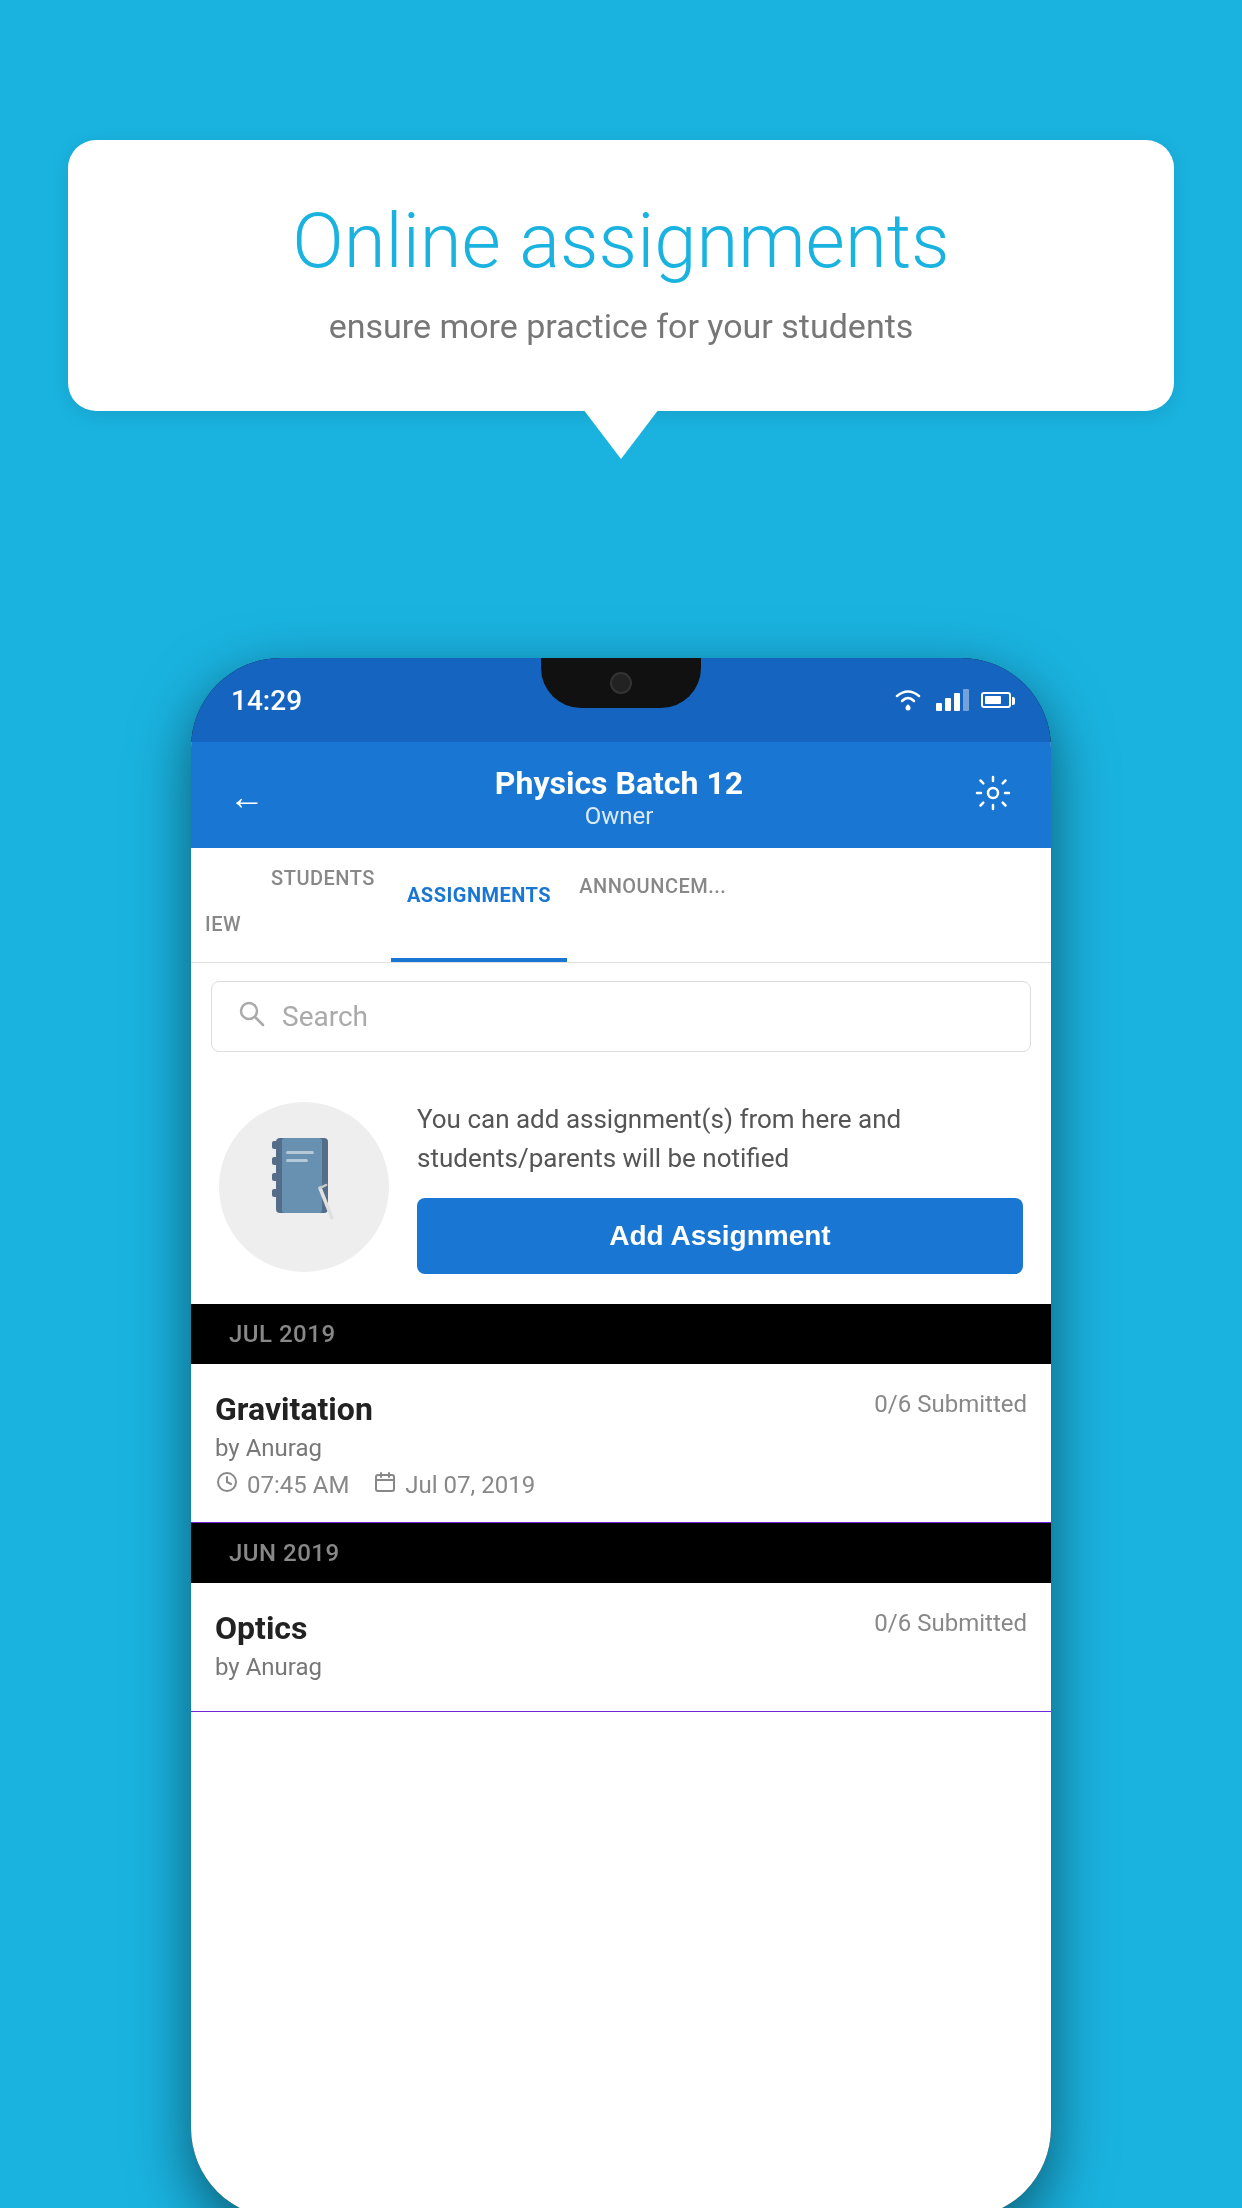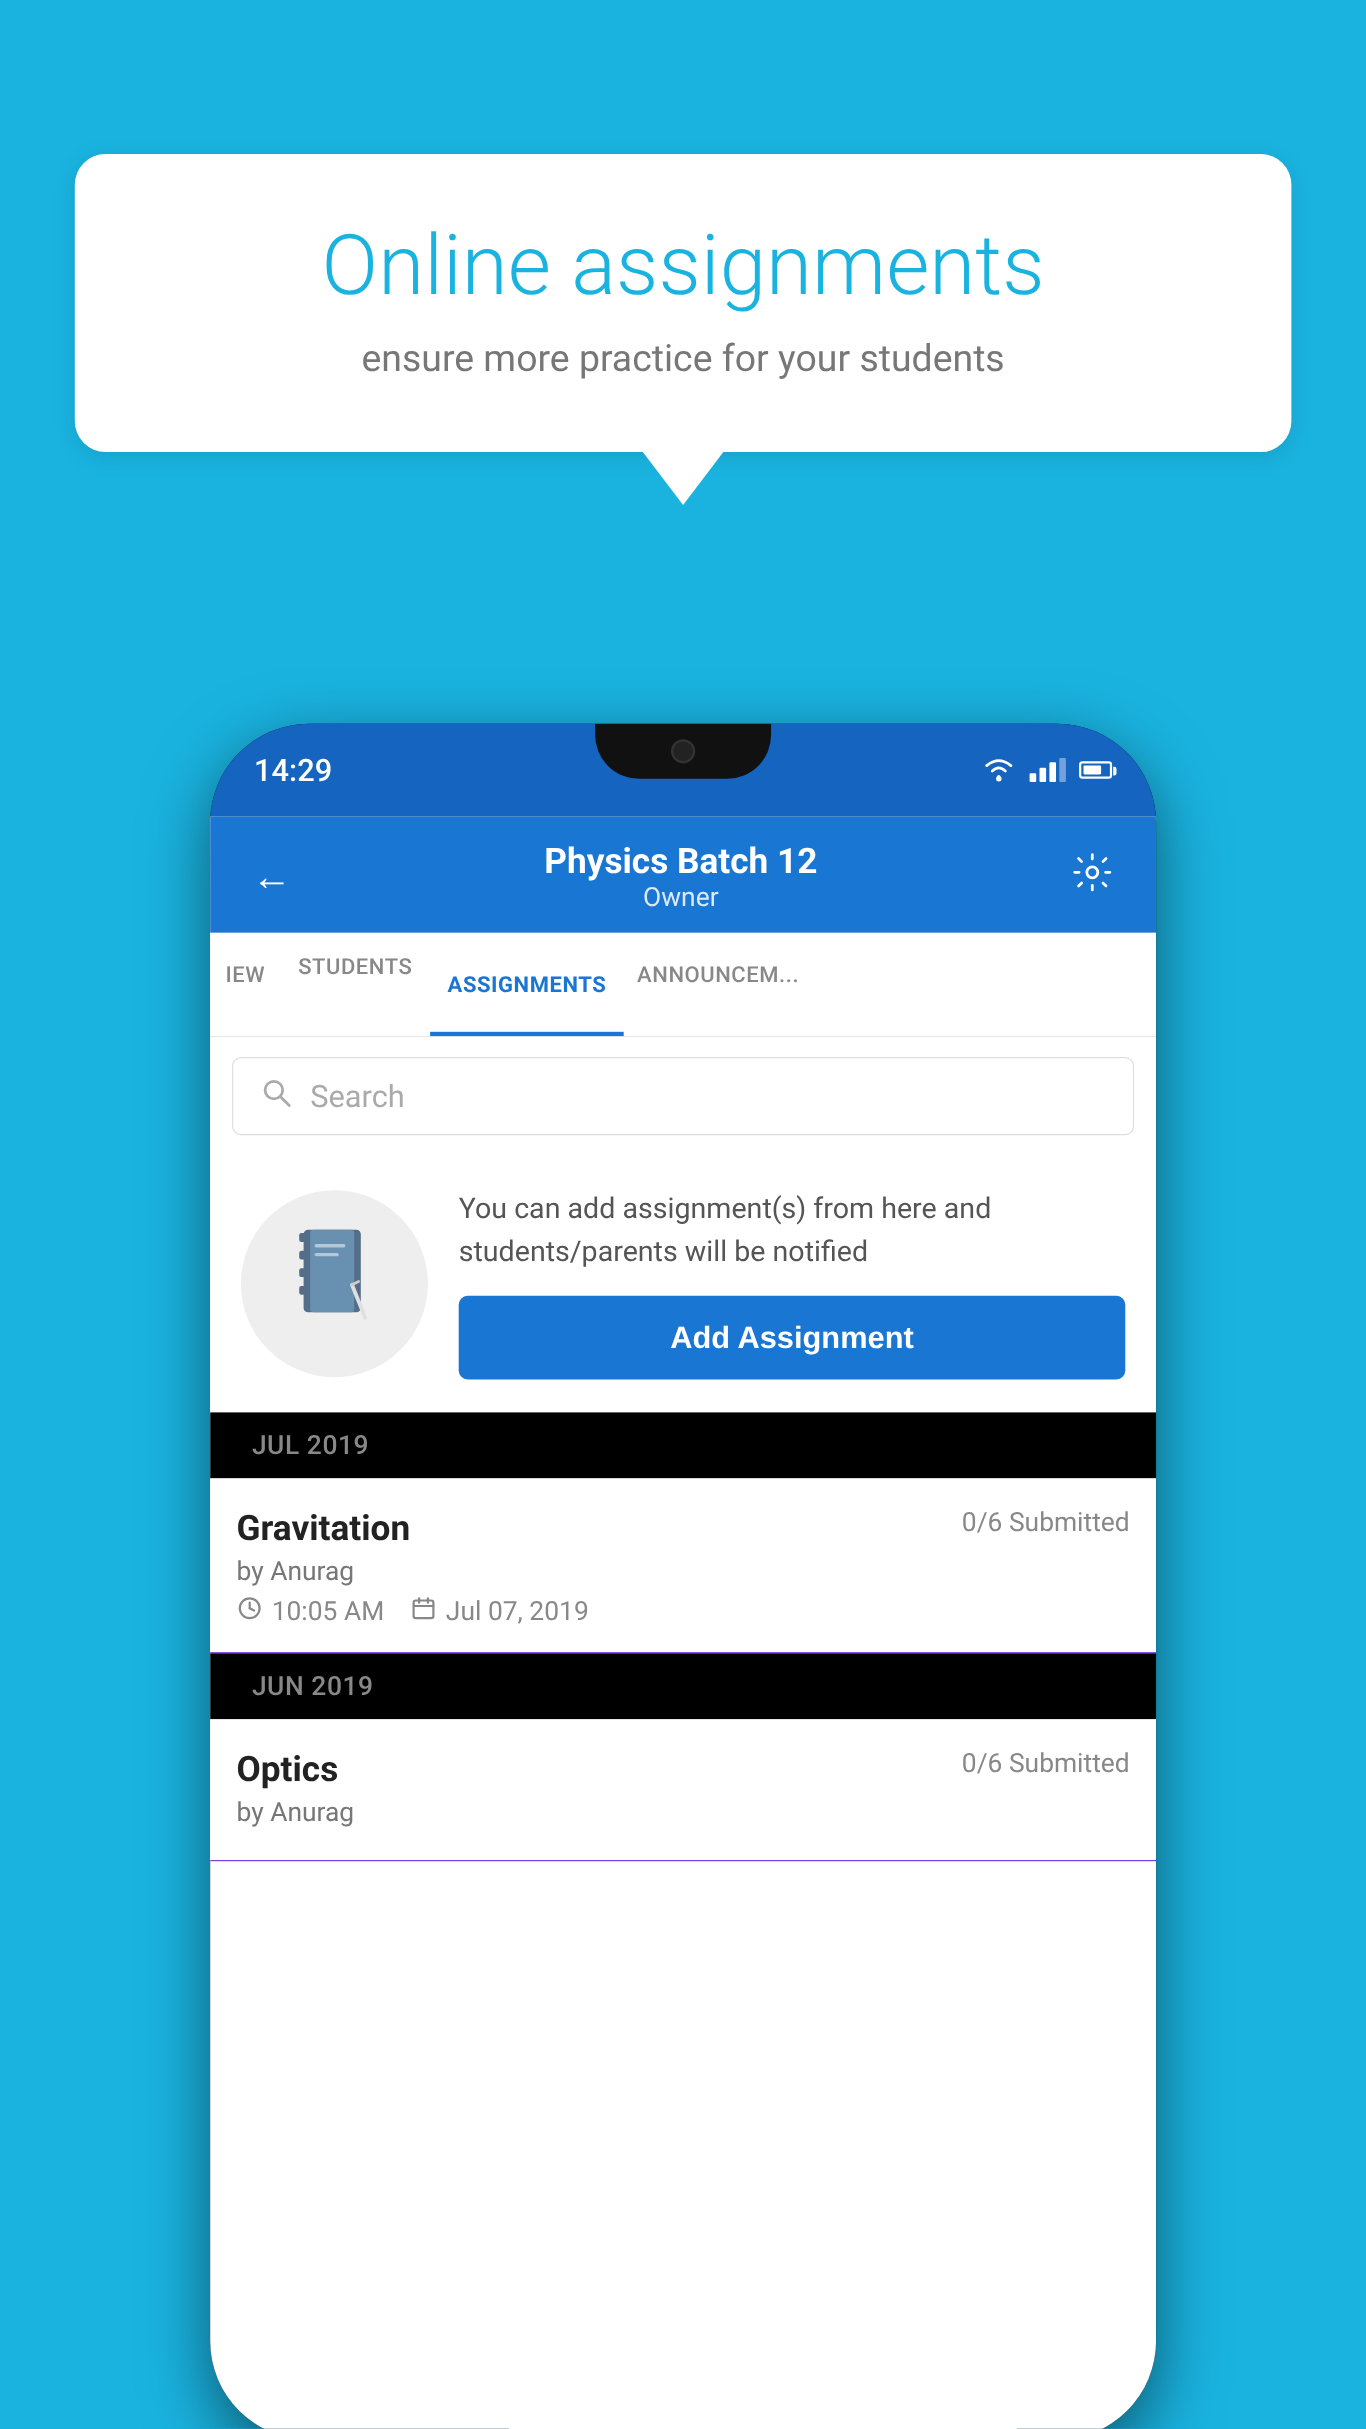--- a/index.html
+++ b/index.html
@@ -422,21 +422,21 @@
       </div>
       <div class="header-settings-btn">
         <svg width="40" height="40" viewBox="0 0 40 40" fill="none">
           <circle cx="20" cy="20" r="5" stroke="white" stroke-width="2.5"></circle>
           <path d="M20 4v4M20 32v4M4 20h4M32 20h4M7.5 7.5l2.8 2.8M29.7 29.7l2.8 2.8M7.5 32.5l2.8-2.8M29.7 10.3l2.8-2.8" stroke="white" stroke-width="2.5" stroke-linecap="round"></path>
         </svg>
       </div>
     </div>
 
     <div class="tabs-bar">
-      <div class="tab-item" style="font-size:20px; padding: 26px 14px;">IEW</div>
+      <div class="tab-item" style="font-size:20px; padding: 26px 14px; margin-top: 38px;">IEW</div>
       <div class="tab-item" style="font-size:20px; padding: 18px 16px;">STUDENTS</div>
       <div class="tab-item active" style="font-size:20px; padding: 35px 16px;">ASSIGNMENTS</div>
       <div class="tab-item" style="font-size:20px; padding: 26px 12px;">ANNOUNCEM...</div>
     </div>
 
     <div class="search-container">
       <div class="search-bar">
         <span class="search-icon">
           <svg width="30" height="30" viewBox="0 0 30 30">
             <circle cx="13" cy="13" r="8" stroke="#aaa" stroke-width="2.5" fill="none"></circle>
@@ -480,21 +480,21 @@
       <div class="assignment-meta">by Anurag</div>
       <div class="assignment-datetime">
         <div class="datetime-item">
           <span>
             <svg width="24" height="24" viewBox="0 0 24 24">
                 <circle cx="12" cy="12" r="9" stroke="#888" stroke-width="2" fill="none"></circle>
                 <line x1="12" y1="7" x2="12" y2="12" stroke="#888" stroke-width="2" stroke-linecap="round"></line>
                 <line x1="12" y1="12" x2="16" y2="14" stroke="#888" stroke-width="2" stroke-linecap="round"></line>
               </svg>
           </span>
-          <span>10:05 AM</span>
+          <span>07:45 AM</span>
         </div>
         <div class="datetime-item">
           <span>
             <svg width="24" height="24" viewBox="0 0 24 24">
                 <rect x="3" y="5" width="18" height="16" rx="2" stroke="#888" stroke-width="2" fill="none"></rect>
                 <line x1="3" y1="10" x2="21" y2="10" stroke="#888" stroke-width="2"></line>
                 <line x1="8" y1="3" x2="8" y2="7" stroke="#888" stroke-width="2" stroke-linecap="round"></line>
                 <line x1="16" y1="3" x2="16" y2="7" stroke="#888" stroke-width="2" stroke-linecap="round"></line>
               </svg>
           </span>

